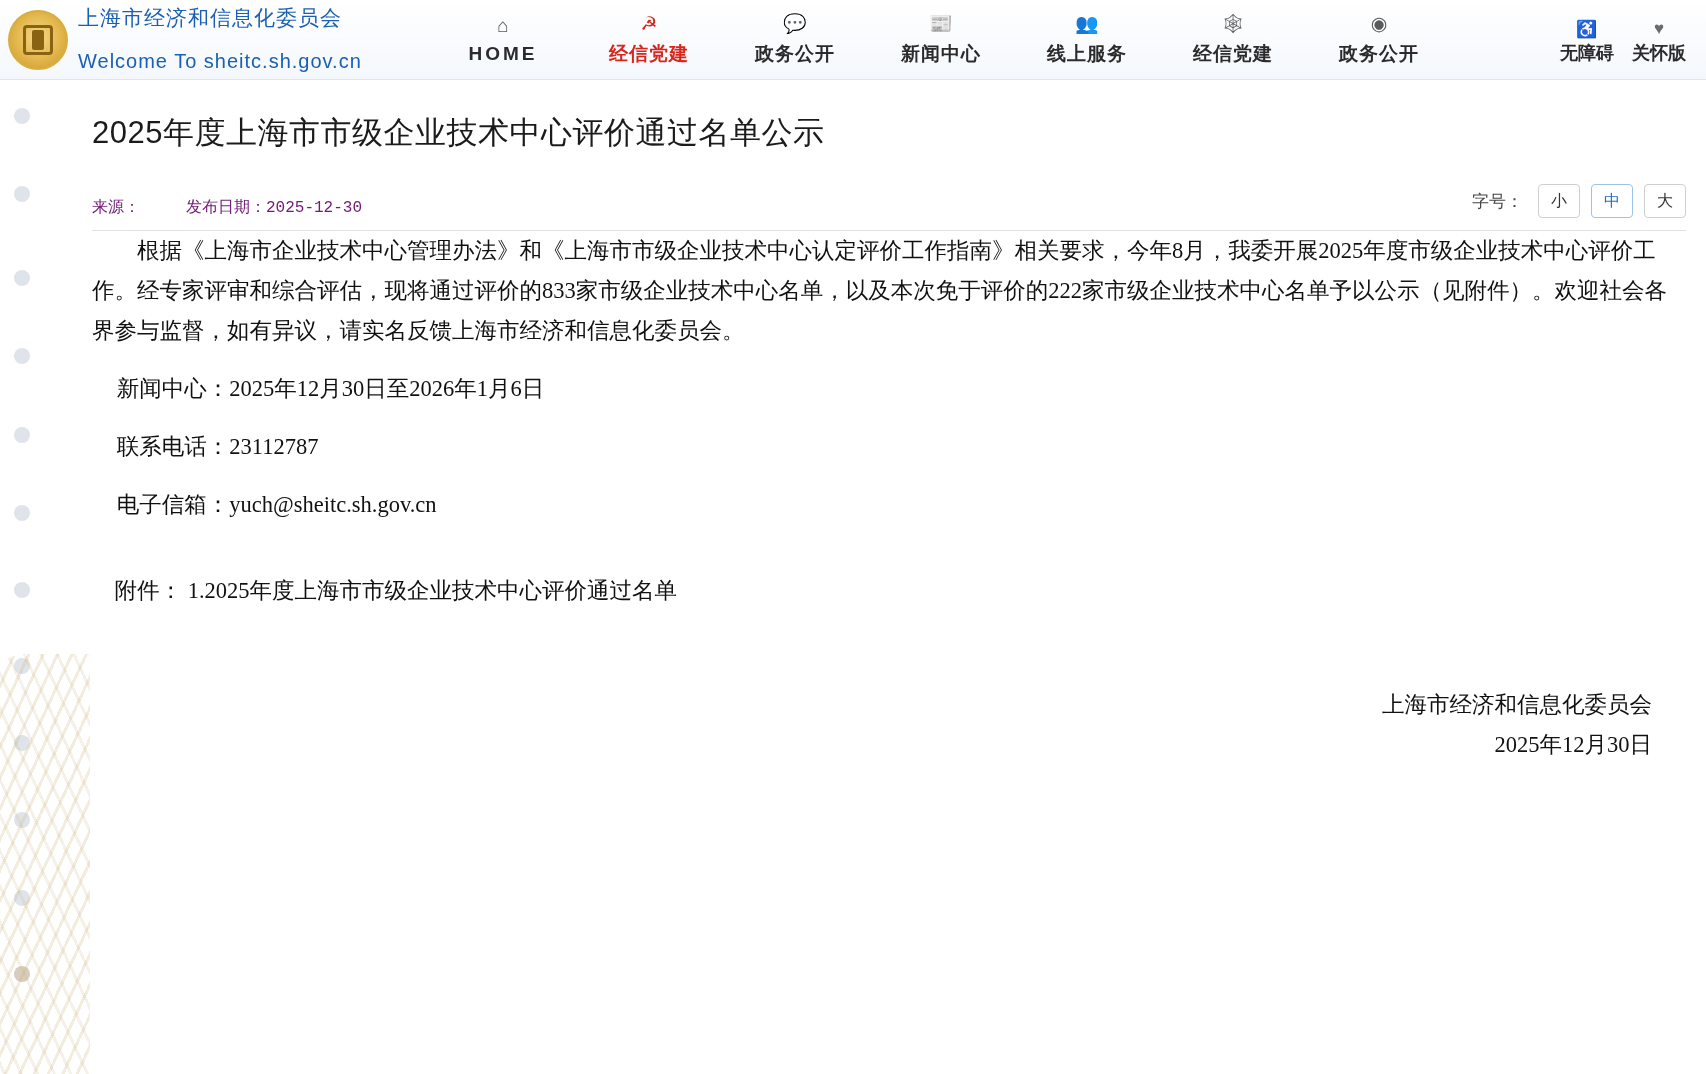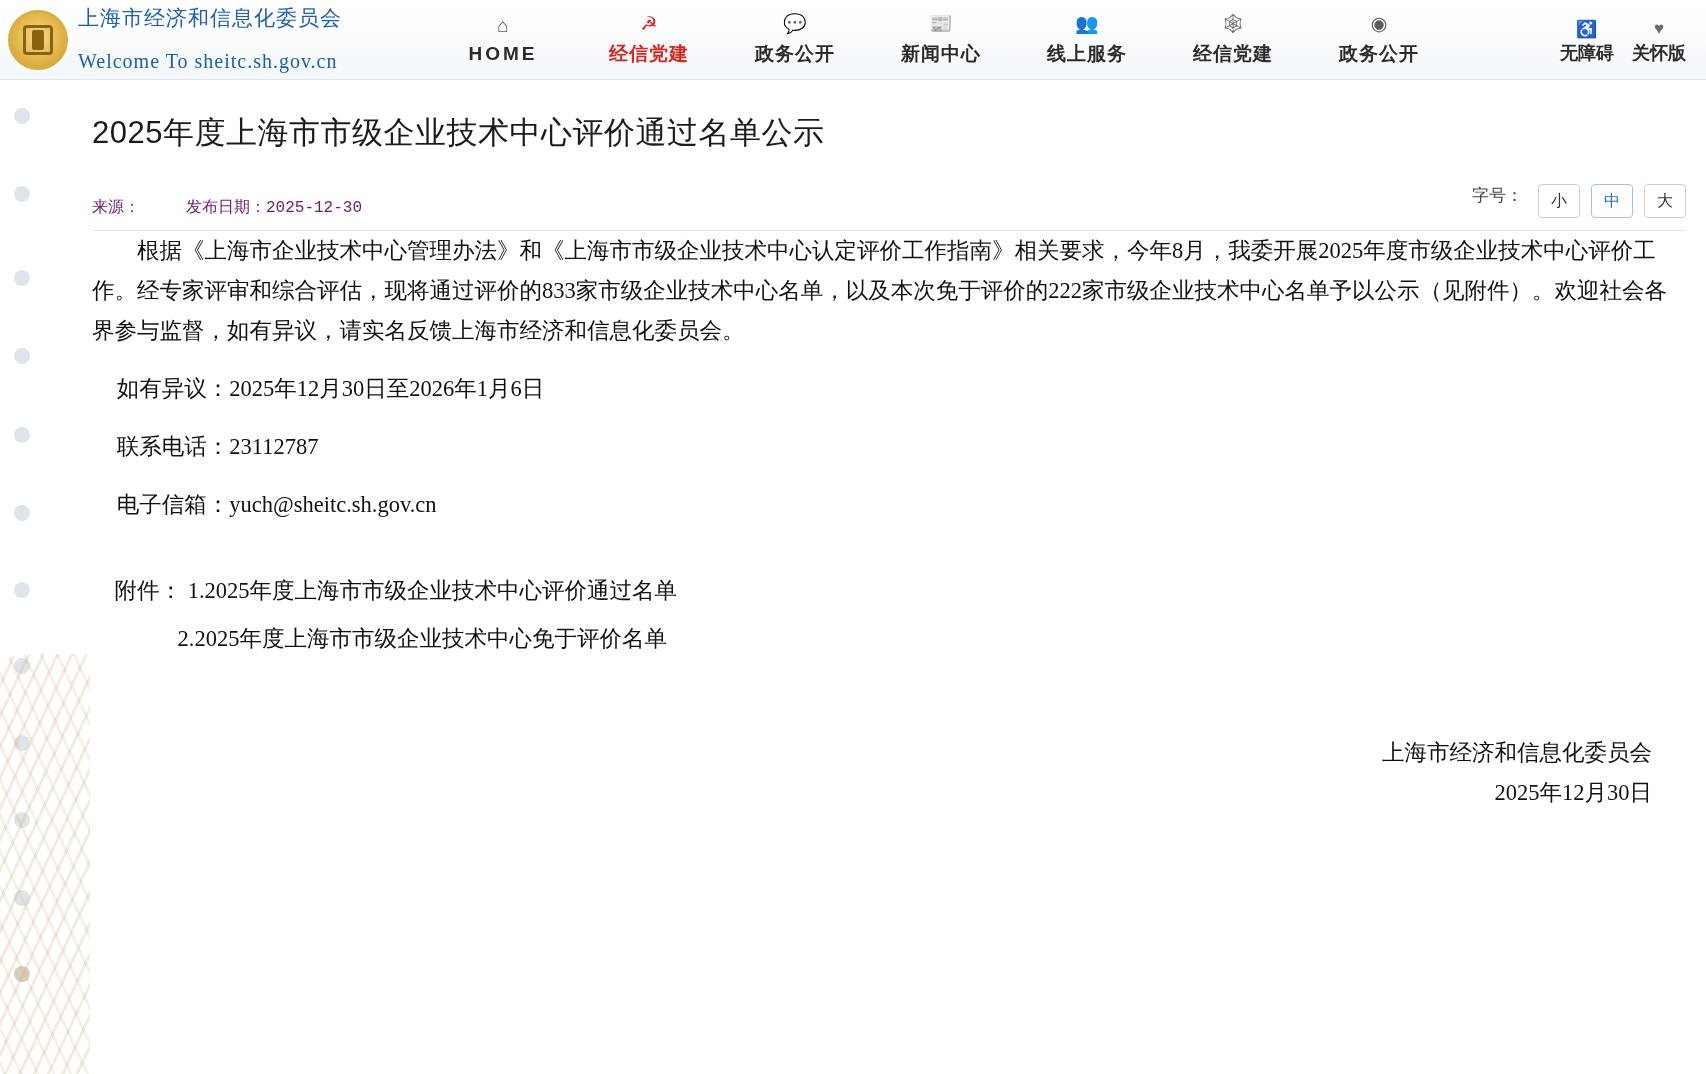--- a/index.html
+++ b/index.html
@@ -69,21 +69,21 @@
   .logo-title-cn {
     font-size: 21px;
     color: #1a5fb4;
     letter-spacing: 1px;
     font-weight: 500;
   }
   .logo-title-en {
     font-size: 20px;
     color: #1a5fb4;
     letter-spacing: 1px;
-    font-family: Liberation Serif, serif;
+    font-family: Liberation Sans, sans-serif;
     margin-top: 17px;
   }
 
   .nav {
     display: flex;
     align-items: center;
     flex: 1;
     height: 100%;
   }
   .nav-item {
@@ -182,21 +182,21 @@
     font-size: 16px;
     color: #701a75;
     display: flex;
     gap: 46px;
     font-family: Liberation Mono, monospace;
     justify-content: center;
   }
   .meta-right {
     margin-left: auto;
     display: flex;
-    align-items: flex-start;
+    align-items: center;
     gap: 11px;
   }
   .fs-label { font-size: 17px; color: #444; margin-right: 4px; }
   .fs-btn {
     width: 42px;
     height: 34px;
     border: 1px solid #cfcfcf;
     border-radius: 4px;
     background: #fff;
     color: #333;
@@ -325,27 +325,26 @@
     <div class="meta-right">
       <span class="fs-label">字号：</span>
       <span class="fs-btn">小</span>
       <span class="fs-btn active">中</span>
       <span class="fs-btn">大</span>
     </div>
   </div>
 
   <div class="body-text">
     <p class="p-indent">根据《上海市企业技术中心管理办法》和《上海市市级企业技术中心认定评价工作指南》相关要求，今年8月，我委开展2025年度市级企业技术中心评价工作。经专家评审和综合评估，现将通过评价的833家市级企业技术中心名单，以及本次免于评价的222家市级企业技术中心名单予以公示（见附件）。欢迎社会各界参与监督，如有异议，请实名反馈上海市经济和信息化委员会。</p>
-    <p class="p-line" style="margin-top:18px;">如有异议：2025年12月30日至2026年1月6日</p>
+    <p class="p-line" style="margin-top:18px;">新闻中心：2025年12月30日至2026年1月6日</p>
     <p class="p-line" style="margin-top:18px;">联系电话：23112787</p>
     <p class="p-line" style="margin-top:18px;">电子信箱：yuch@sheitc.sh.gov.cn</p>
 
     <div class="attach-block">
       <p class="attach-line1">附件： 1.2025年度上海市市级企业技术中心评价通过名单</p>
-      <p class="attach-line2">2.2025年度上海市市级企业技术中心免于评价名单</p>
     </div>
   </div>
 
   <div class="sign">
     <div>上海市经济和信息化委员会</div>
     <div>2025年12月30日</div>
   </div>
 
 
 </div>

